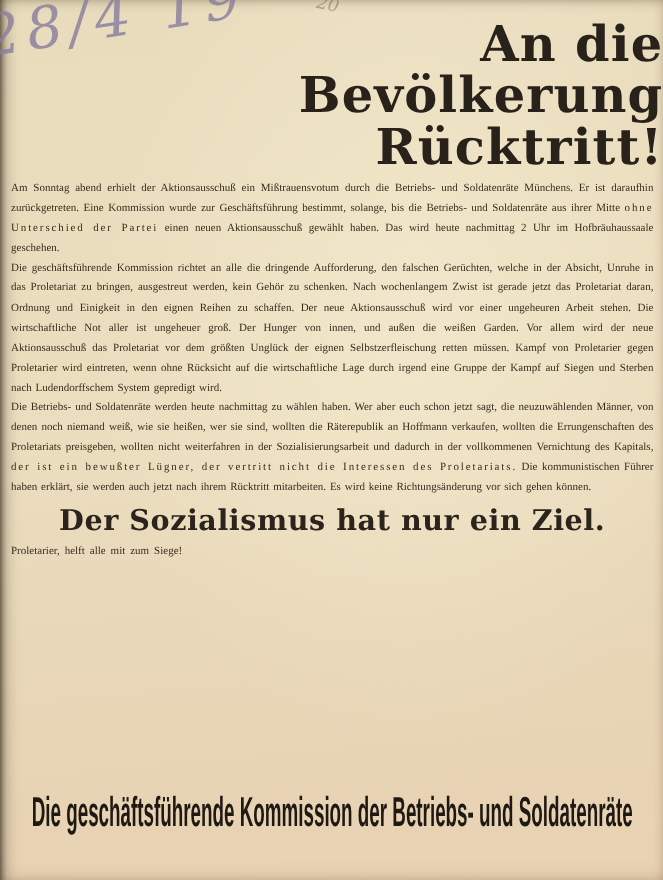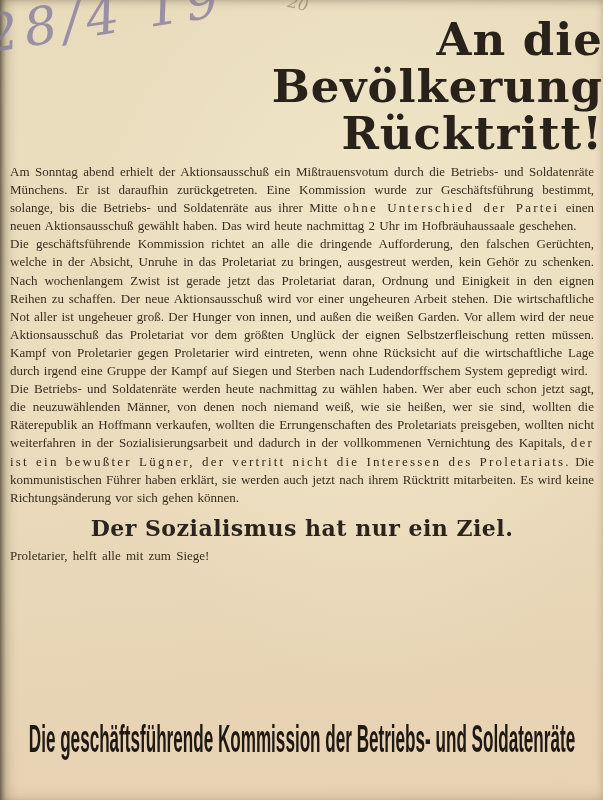--- a/index.html
+++ b/index.html
@@ -53,36 +53,36 @@
   .title-line{
     font-size:45px;
     line-height:47px;
     letter-spacing:1px;
   }
   .body{
     padding:6px 9px 0 10px;
   }
   .body p{
     margin:0;
-    font-size:13px;
+    font-size:10px;
     line-height:18.1px;
     text-align:justify;
     color:#372c1f;
     word-spacing:1px;
   }
   .sperr{
     letter-spacing:.17em;
     word-spacing:.12em;
   }
   .subhead{
     margin:7px 0 5px 0;
     text-align:center;
     font-family:"DejaVu Serif",serif;
     font-weight:bold;
-    font-size:22px;
+    font-size:26px;
     line-height:28px;
     color:#2b241c;
     letter-spacing:.5px;
   }
   .body p.closing{
     word-spacing:2px;
   }
   .signature{
     position:absolute;
     left:50%;top:719px;

